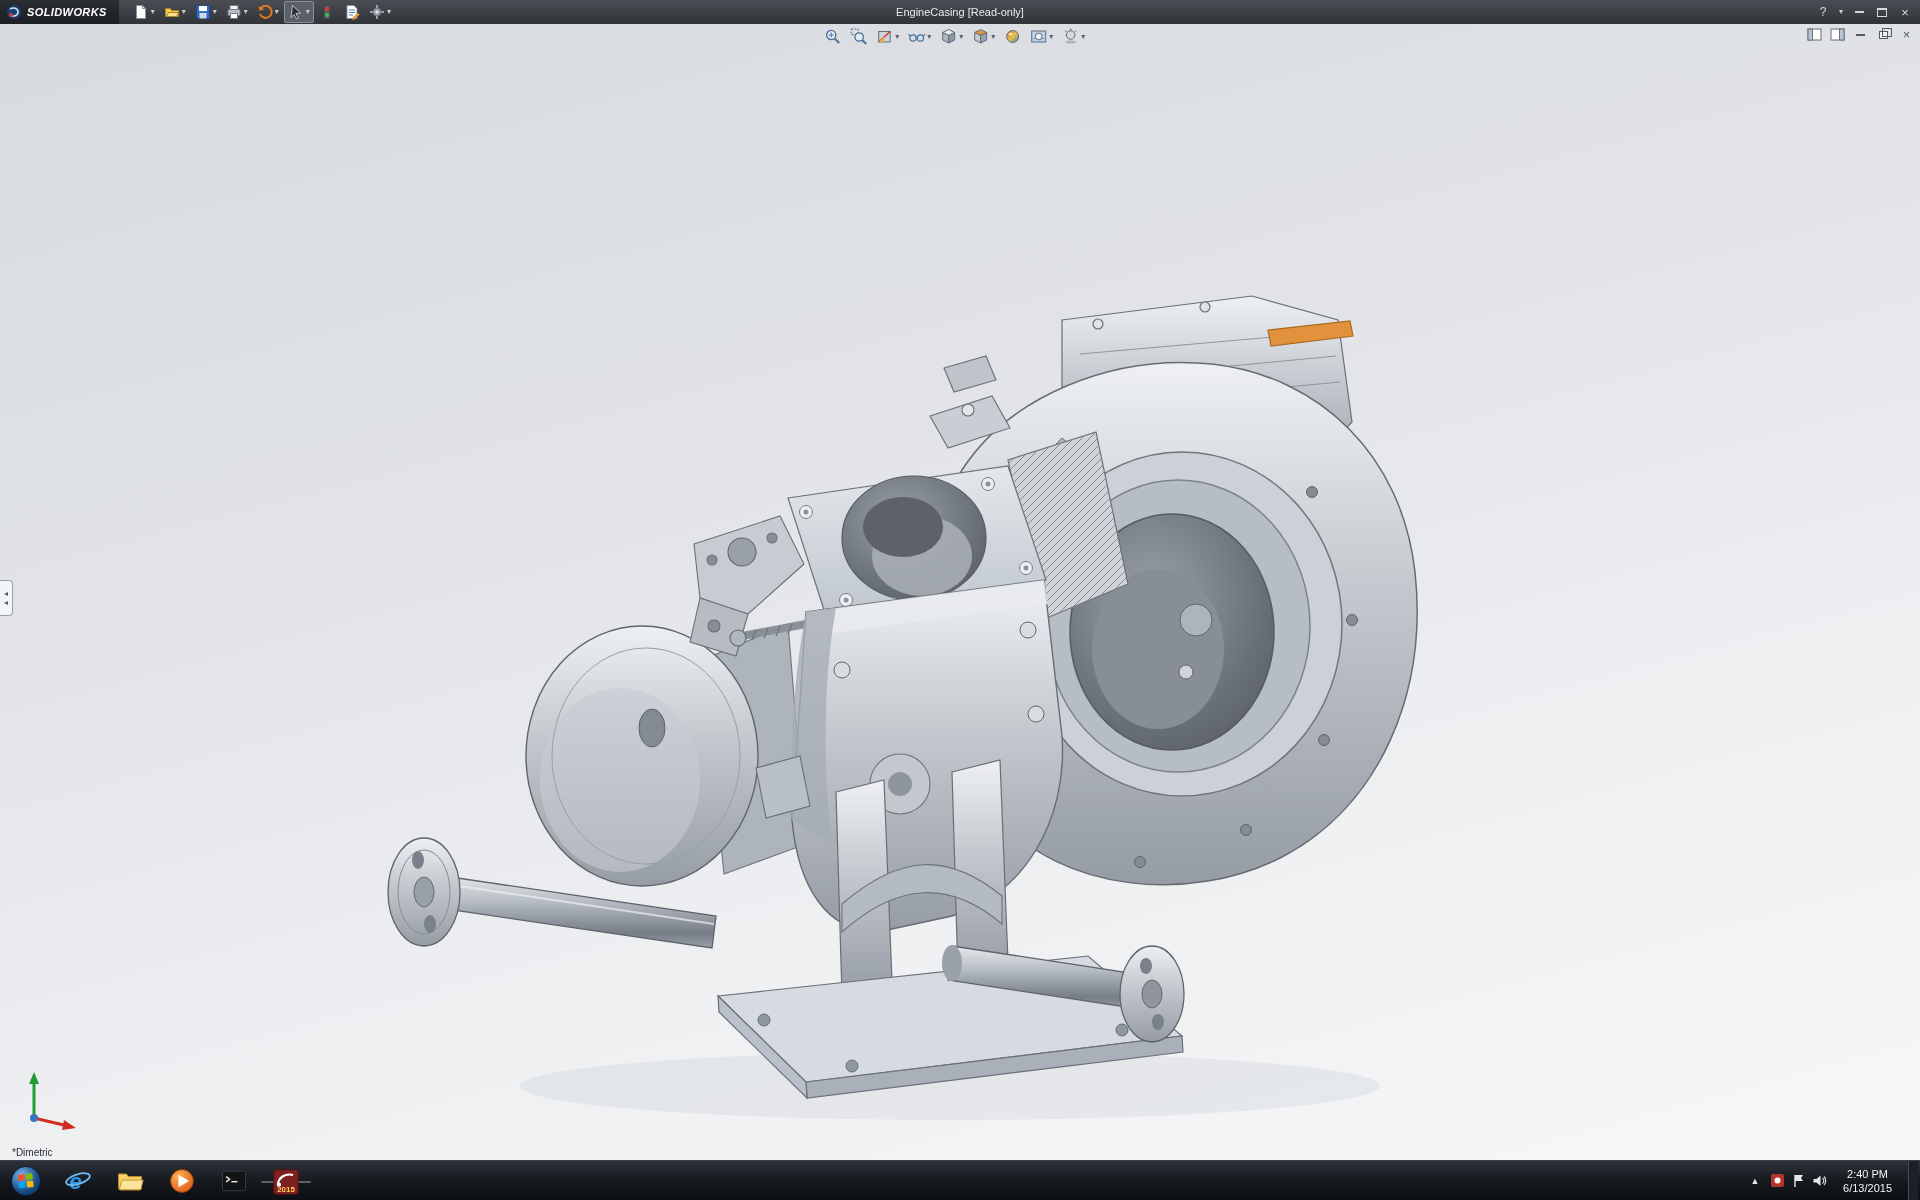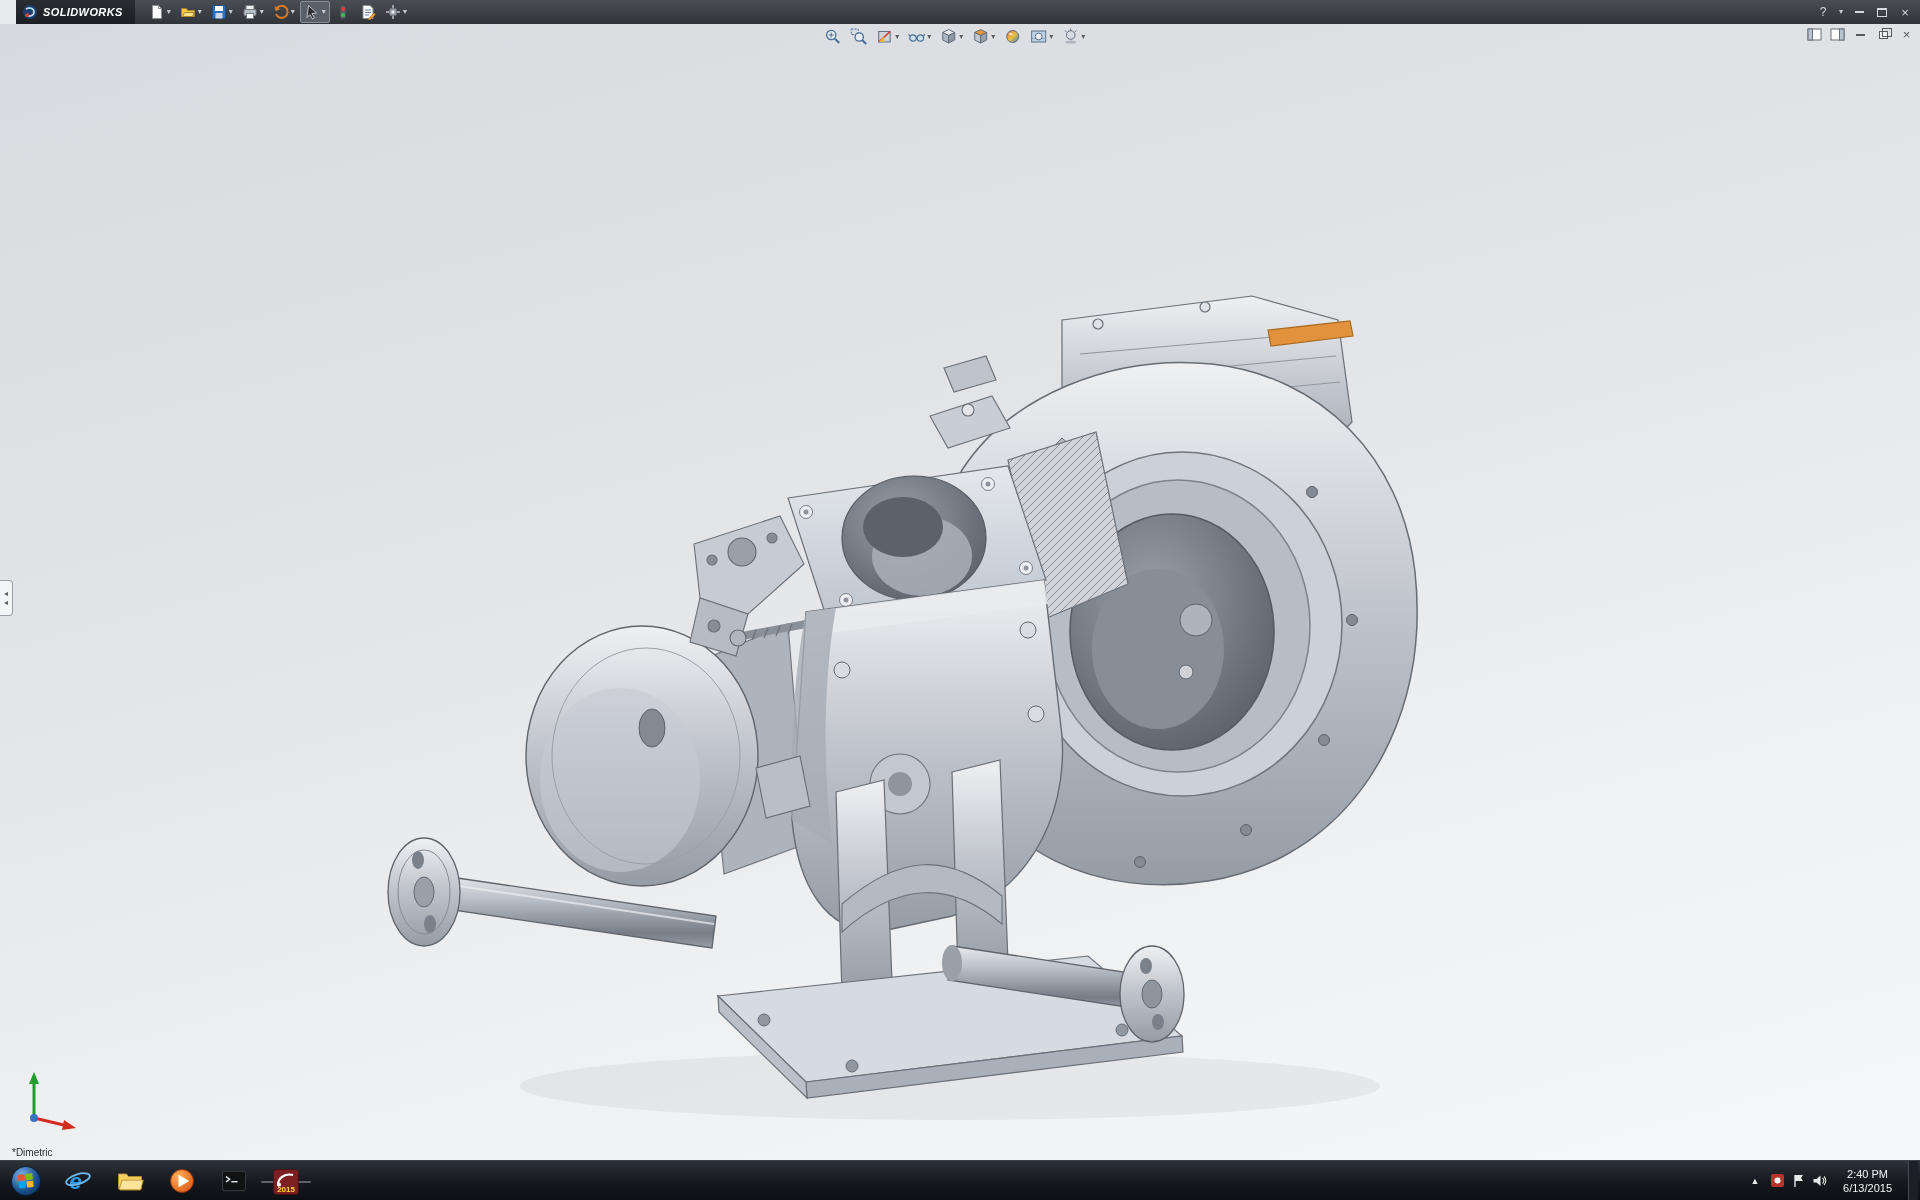--- a/index.html
+++ b/index.html
@@ -1,20 +1,20 @@
 <!DOCTYPE html>
 <html><head>
 <meta charset="utf-8">
 <style>
   * { margin:0; padding:0; box-sizing:border-box; }
   html,body { width:1920px; height:1200px; overflow:hidden; font-family:"Liberation Sans", sans-serif; }
   .screen { position:relative; width:1920px; height:1200px; background:#e8eaec; overflow:hidden; }
 
   
-  .titlebar { position:absolute; top:0; left:16px; right:0; height:24px; display:flex; align-items:center;
+  .titlebar { position:absolute; top:0; left:0; right:0; height:24px; display:flex; align-items:center;
     background:linear-gradient(#4a4e54,#303439); z-index:30; }
   .logo { height:24px; display:flex; align-items:center; gap:5px; padding:0 12px 0 6px;
     background:linear-gradient(#2a2d32,#1b1e22); }
   .brand { color:#ffffff; font-size:11px; font-weight:bold; font-style:italic; letter-spacing:.4px; }
   .tb-icons { display:flex; align-items:center; gap:1px; padding-left:10px; }
   button { border:none; background:none; padding:0; cursor:default; font-family:inherit; }
   .tbtn { display:flex; align-items:center; gap:2px; padding:2px 3px; border:1px solid transparent; }
   .tbtn.selected { border:1px solid #8a9098; background:#5a6067; border-radius:2px; }
   .tbtn svg { width:16px; height:16px; display:block; }
   .dd { color:#c9cdd2; font-size:8px; line-height:8px; }
@@ -146,20 +146,21 @@
             <circle cx="8" cy="8" r="1.6" fill="#e8eaec"></circle>
             <rect x="7" y="1" width="2" height="3" fill="#9aa0a8"></rect>
             <rect x="7" y="12" width="2" height="3" fill="#9aa0a8"></rect>
             <rect x="1" y="7" width="3" height="2" fill="#9aa0a8"></rect>
             <rect x="12" y="7" width="3" height="2" fill="#9aa0a8"></rect>
           </svg>
         <span class="dd">▾</span>
       </button>
     </div>
 
+    <div class="win-title">EngineCasing [Read-only]</div>
 
     <div class="win-controls">
       <button class="ctl q">
           <span>?</span>
         </button>
       <span class="dd">▾</span>
       <button class="ctl">
           <span class="bar-min"></span>
         </button>
       <button class="ctl">

